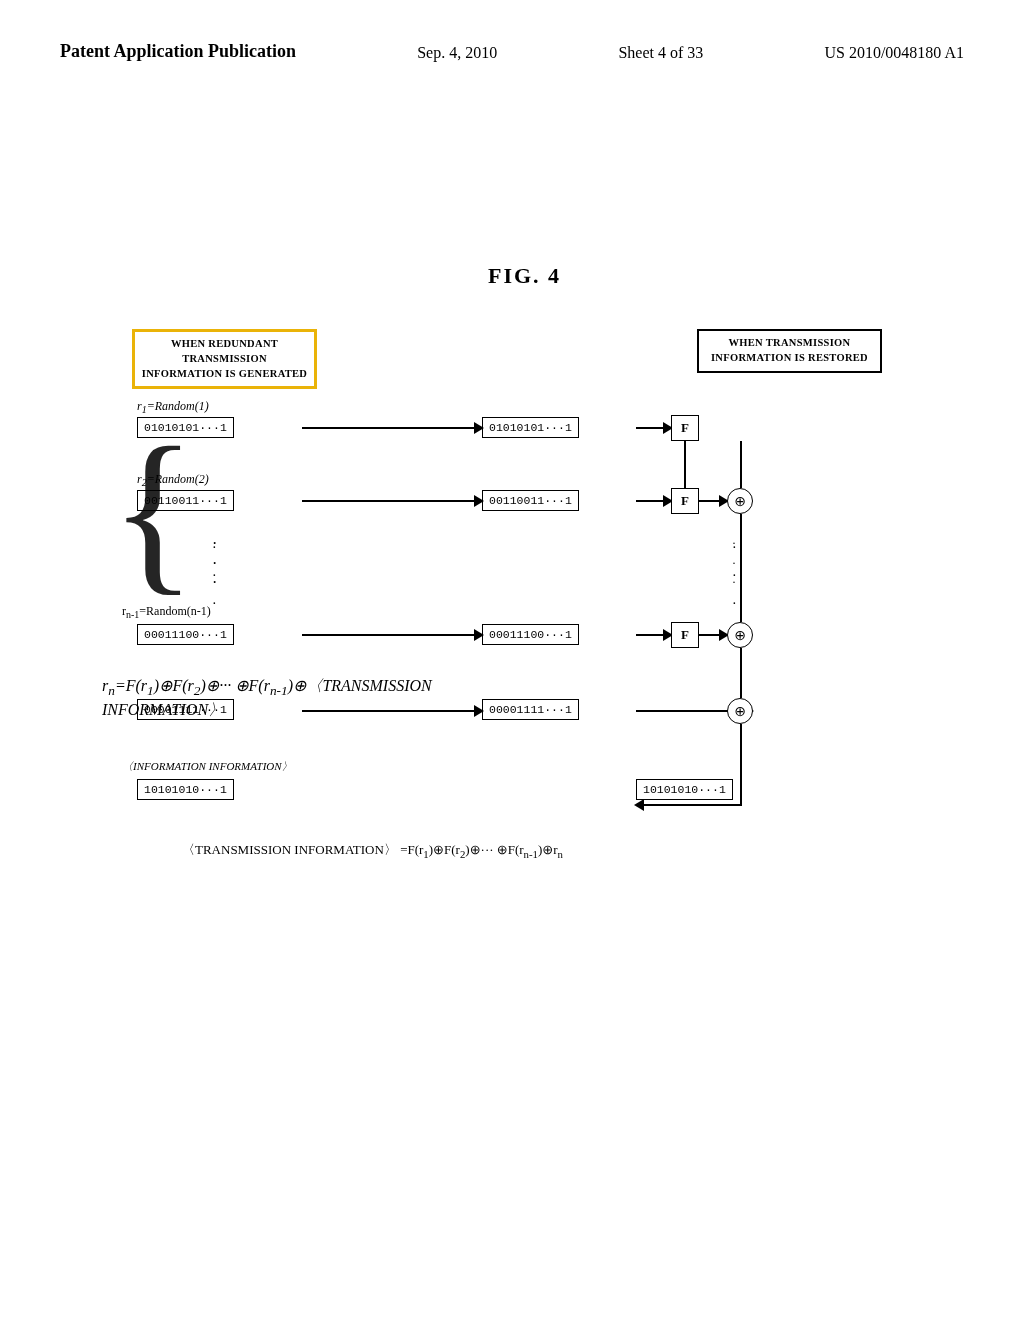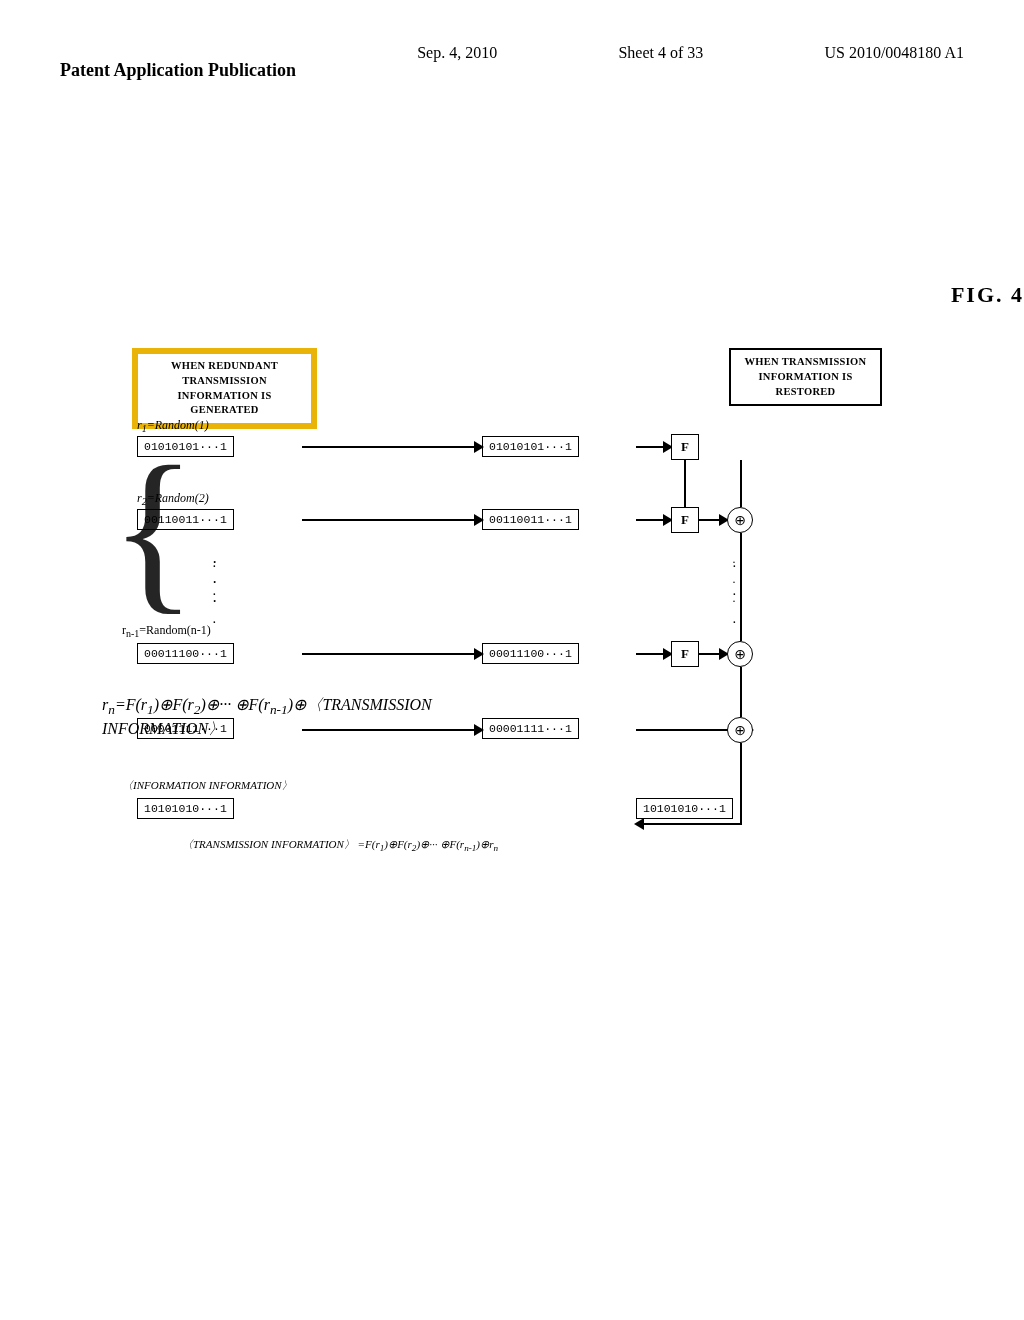--- a/index.html
+++ b/index.html
@@ -18,37 +18,36 @@
       align-items: flex-start;
       padding: 40px 60px 20px 60px;
       border-bottom: none;
     }
 
     .header-left {
       font-size: 18px;
       font-weight: bold;
       max-width: 350px;
       line-height: 1.3;
-      margin-top: 19px;
     }
 
     .header-center {
       font-size: 16px;
       text-align: center;
       padding-top: 4px;
     }
 
     .header-right {
       font-size: 16px;
       text-align: right;
       padding-top: 4px;
     }
 
     .fig-title {
-      text-align: right;
+      text-align: center;
       font-size: 22px;
       font-weight: bold;
       margin-top: 180px;
       margin-bottom: 40px;
       letter-spacing: 2px;
       margin-left: 25px;
     }
 
     .diagram-area {
       position: relative;
@@ -64,25 +63,25 @@
   <div class="header-left">Patent Application Publication</div>
   <div class="header-center">Sep. 4, 2010</div>
   <div class="header-center">Sheet 4 of 33</div>
   <div class="header-right">US 2010/0048180 A1</div>
 </div>
 
 <div class="fig-title">FIG. 4</div>
 
 <div class="diagram-area" style="position:relative; margin: 0 auto; width:860px; height:620px;">
 
-  <div style="position:absolute; left:50px; top:0px; width:185px; border:6px solid #eab308; text-align:center; font-size:10.5px; font-weight:bold; padding:5px 4px; line-height:1.4; letter-spacing:0.3px;">
+  <div style="position:absolute; left:50px; top:0px; width:185px; border:3px solid #eab308; text-align:center; font-size:10.5px; font-weight:bold; padding:5px 4px; line-height:1.4; letter-spacing:0.3px;">
     WHEN REDUNDANT TRANSMISSION<br>INFORMATION IS GENERATED
   </div>
 
-  <div style="position:absolute; right:60px; top:0px; width:153px; border:2px solid #000; text-align:center; font-size:10.5px; font-weight:bold; padding:5px 4px; line-height:1.4; letter-spacing:0.3px;">
+  <div style="position:absolute; right:60px; top:0px; width:185px; border:2px solid #000; text-align:center; font-size:10.5px; font-weight:bold; padding:5px 4px; line-height:1.4; letter-spacing:0.3px;">
     WHEN TRANSMISSION<br>INFORMATION IS RESTORED
   </div>
 
   <div style="position:absolute; left:55px; top:70px; font-size:12px; font-style:italic;">r<sub>1</sub>=Random(1)</div>
 
   <div style="position:absolute; left:55px; top:88px; border:1.5px solid #000; font-size:11.5px; padding:3px 6px; font-family:'Courier New',monospace; white-space:nowrap;">01010101···1</div>
 
   <div style="position:absolute; left:220px; top:98px; width:180px; height:2px; background:#000;">
     <div style="position:absolute; right:-2px; top:-5px; width:0; height:0; border-left:10px solid #000; border-top:6px solid transparent; border-bottom:6px solid transparent;"></div>
   </div>
@@ -186,21 +185,21 @@
 
   <div style="position:absolute; left:554px; top:450px; border:1.5px solid #000; font-size:11.5px; padding:3px 6px; font-family:'Courier New',monospace; white-space:nowrap;">10101010···1</div>
 
   <div style="position:absolute; left:658px; top:463px; width:2px; height:14px; background:#000;"></div>
 
   <div style="position:absolute; left:554px; top:475px; width:104px; height:2px; background:#000;">
 
     <div style="position:absolute; left:-2px; top:-5px; width:0; height:0; border-right:10px solid #000; border-top:6px solid transparent; border-bottom:6px solid transparent;"></div>
   </div>
 
-  <div style="position:absolute; left:100px; top:489px; font-size:11px; font-style:italic; white-space:nowrap;">
+  <div style="position:absolute; left:100px; top:512px; font-size:13px; white-space:nowrap;">
     〈TRANSMISSION INFORMATION〉 =F(r<sub>1</sub>)⊕F(r<sub>2</sub>)⊕···  ⊕F(r<sub>n-1</sub>)⊕r<sub>n</sub>
   </div>
 
   <div style="position:absolute; left:130px; top:205px; font-size:14px; line-height:2; color:#000; letter-spacing:0px;">·<br>·<br>·</div>
 
   <div style="position:absolute; left:650px; top:205px; font-size:14px; line-height:2; color:#000;">·<br>·<br>·</div>
 
 </div>
 
 </body></html>

